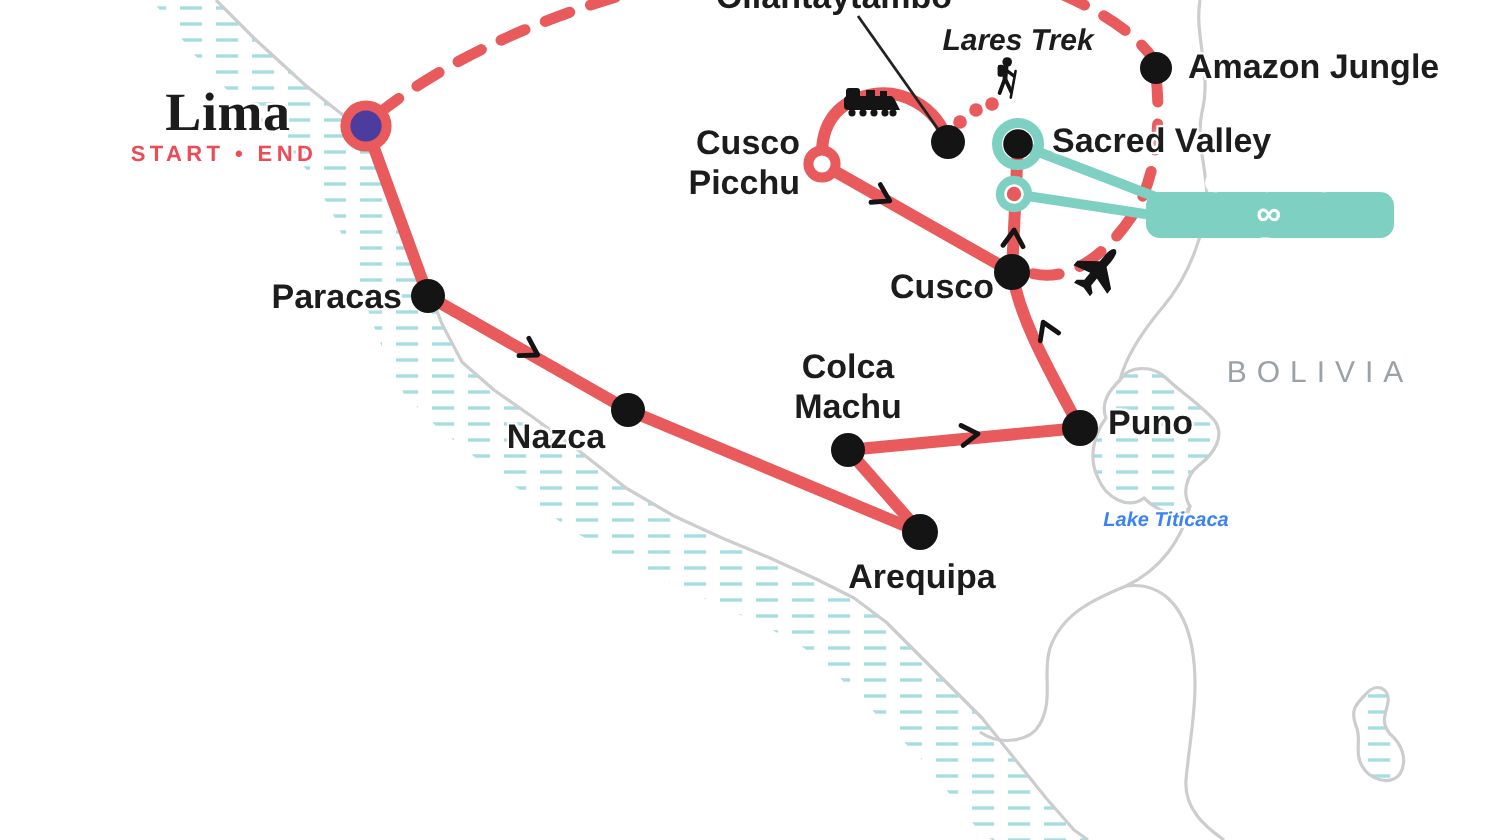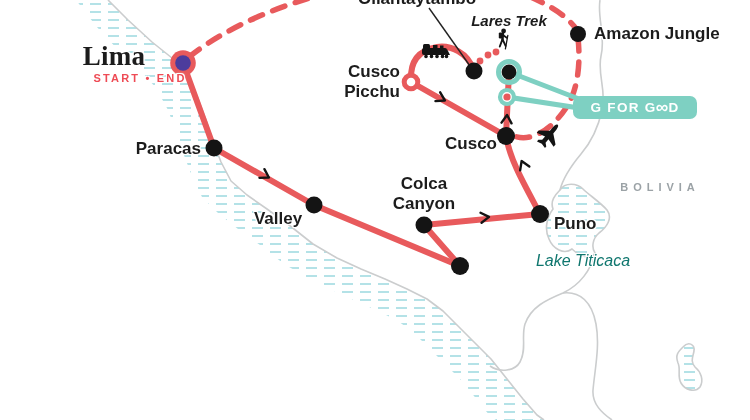--- a/index.html
+++ b/index.html
@@ -10,25 +10,25 @@
        text-shadow:-1px -1px 0 #fff,1px -1px 0 #fff,-1px 1px 0 #fff,1px 1px 0 #fff,0 0 3px #fff;
        line-height:1.18;}
   .ctr{transform:translate(-50%,-50%);}
   .ral{transform:translate(-100%,-50%);}
   .lal{transform:translate(0,-50%);}
   .lbl.big{font-size:27px;letter-spacing:.3px;font-family:Liberation Serif, serif;}
   .lbl.sub{font-size:11px;color:#EE4B55;letter-spacing:2.2px;}
   .lbl.wrap-r{white-space:normal;width:74px;text-align:right;}
   .lbl.wrap-c{white-space:normal;width:82px;text-align:center;}
   .lbl.it{font-style:italic;font-weight:600;font-size:15px;}
-  .lbl.it-lt{font-style:italic;font-weight:400;font-size:16px;color:#0f766e;}
-  .lbl.country{font-weight:700;font-size:11px;color:#9BA2A6;letter-spacing:5px;}
+  .lbl.it-lt{font-style:italic;font-weight:700;font-size:10px;color:#3b82f6;}
+  .lbl.country{font-weight:400;font-size:15px;color:#9BA2A6;letter-spacing:5px;}
   .badge{position:absolute;left:573px;top:96px;width:124px;height:23px;background:#7ED0C2;
          border-radius:7px;display:flex;align-items:center;justify-content:center;
-         color:#fff;font-weight:700;font-size:13.5px;letter-spacing:1.3px;}
+         color:#fff;font-weight:700;font-size:13.5px;letter-spacing:1.3px;flex-direction:column;}
   .badge .inf{font-size:17.5px;font-weight:700;margin:0 -1px;line-height:1;transform:translateY(-.5px);}
 </style>
 </head>
 <body>
 
 <div class="stage">
 
 <svg width="750" height="420" viewBox="0 0 750 420">
   <defs>
     <pattern id="hatch" width="18" height="8" patternUnits="userSpaceOnUse">
@@ -129,28 +129,30 @@
   </g>
 
   <g transform="translate(550,134) rotate(40)">
     <path fill="#141414" d="M0,-12 C1.6,-12 2.2,-9 2.2,-6 L2.2,-2.5 L11,4.5 L11,7.5 L2.2,5 L2.2,9.5
       L5.2,12 L5.2,14 L0,12.8 L-5.2,14 L-5.2,12 L-2.2,9.5 L-2.2,5 L-11,7.5 L-11,4.5 L-2.2,-2.5
       L-2.2,-6 C-2.2,-9 -1.6,-12 0,-12 Z"></path>
   </g>
 </svg>
 
 <div class="lbl big ctr" style="left:114px;top:57px;">Lima</div>
-<div class="lbl sub ctr" style="left:112px;top:78px;margin-left:28px;">START • END</div>
+<div class="lbl sub ctr" style="left:112px;top:78px;">START • END</div>
 <div class="lbl ral" style="left:201px;top:149px;padding-left:32px;">Paracas</div>
-<div class="lbl ctr" style="left:278px;top:219px;">Valley</div>
-<div class="lbl wrap-c ctr" style="left:424px;top:194px;">Colca Canyon</div>
-<div class="lbl lal" style="left:554px;top:224px;text-align:right;">Puno</div>
+<div class="lbl ctr" style="left:278px;top:219px;">Nazca</div>
+<div class="lbl ctr" style="left:461px;top:289px;">Arequipa</div>
+<div class="lbl wrap-c ctr" style="left:424px;top:194px;">Colca Machu</div>
+<div class="lbl lal" style="left:554px;top:212px;text-align:right;">Puno</div>
 <div class="lbl ral" style="left:497px;top:144px;">Cusco</div>
 <div class="lbl wrap-r ral" style="left:400px;top:82px;">Cusco Picchu</div>
 <div class="lbl ctr" style="left:417px;top:-1px;">Ollantaytambo</div>
+<div class="lbl lal" style="left:526px;top:71px;">Sacred Valley</div>
 <div class="lbl it ctr" style="left:509px;top:21px;">Lares Trek</div>
 <div class="lbl lal" style="left:594px;top:34px;">Amazon Jungle</div>
 <div class="lbl it-lt ctr" style="left:583px;top:261px;">Lake Titicaca</div>
 <div class="lbl country ctr" style="left:660px;top:187px;">BOLIVIA</div>
 
 <div class="badge">
   <span>G FOR G</span>
       <span class="inf">∞</span>
       <span>D</span>
 </div>

